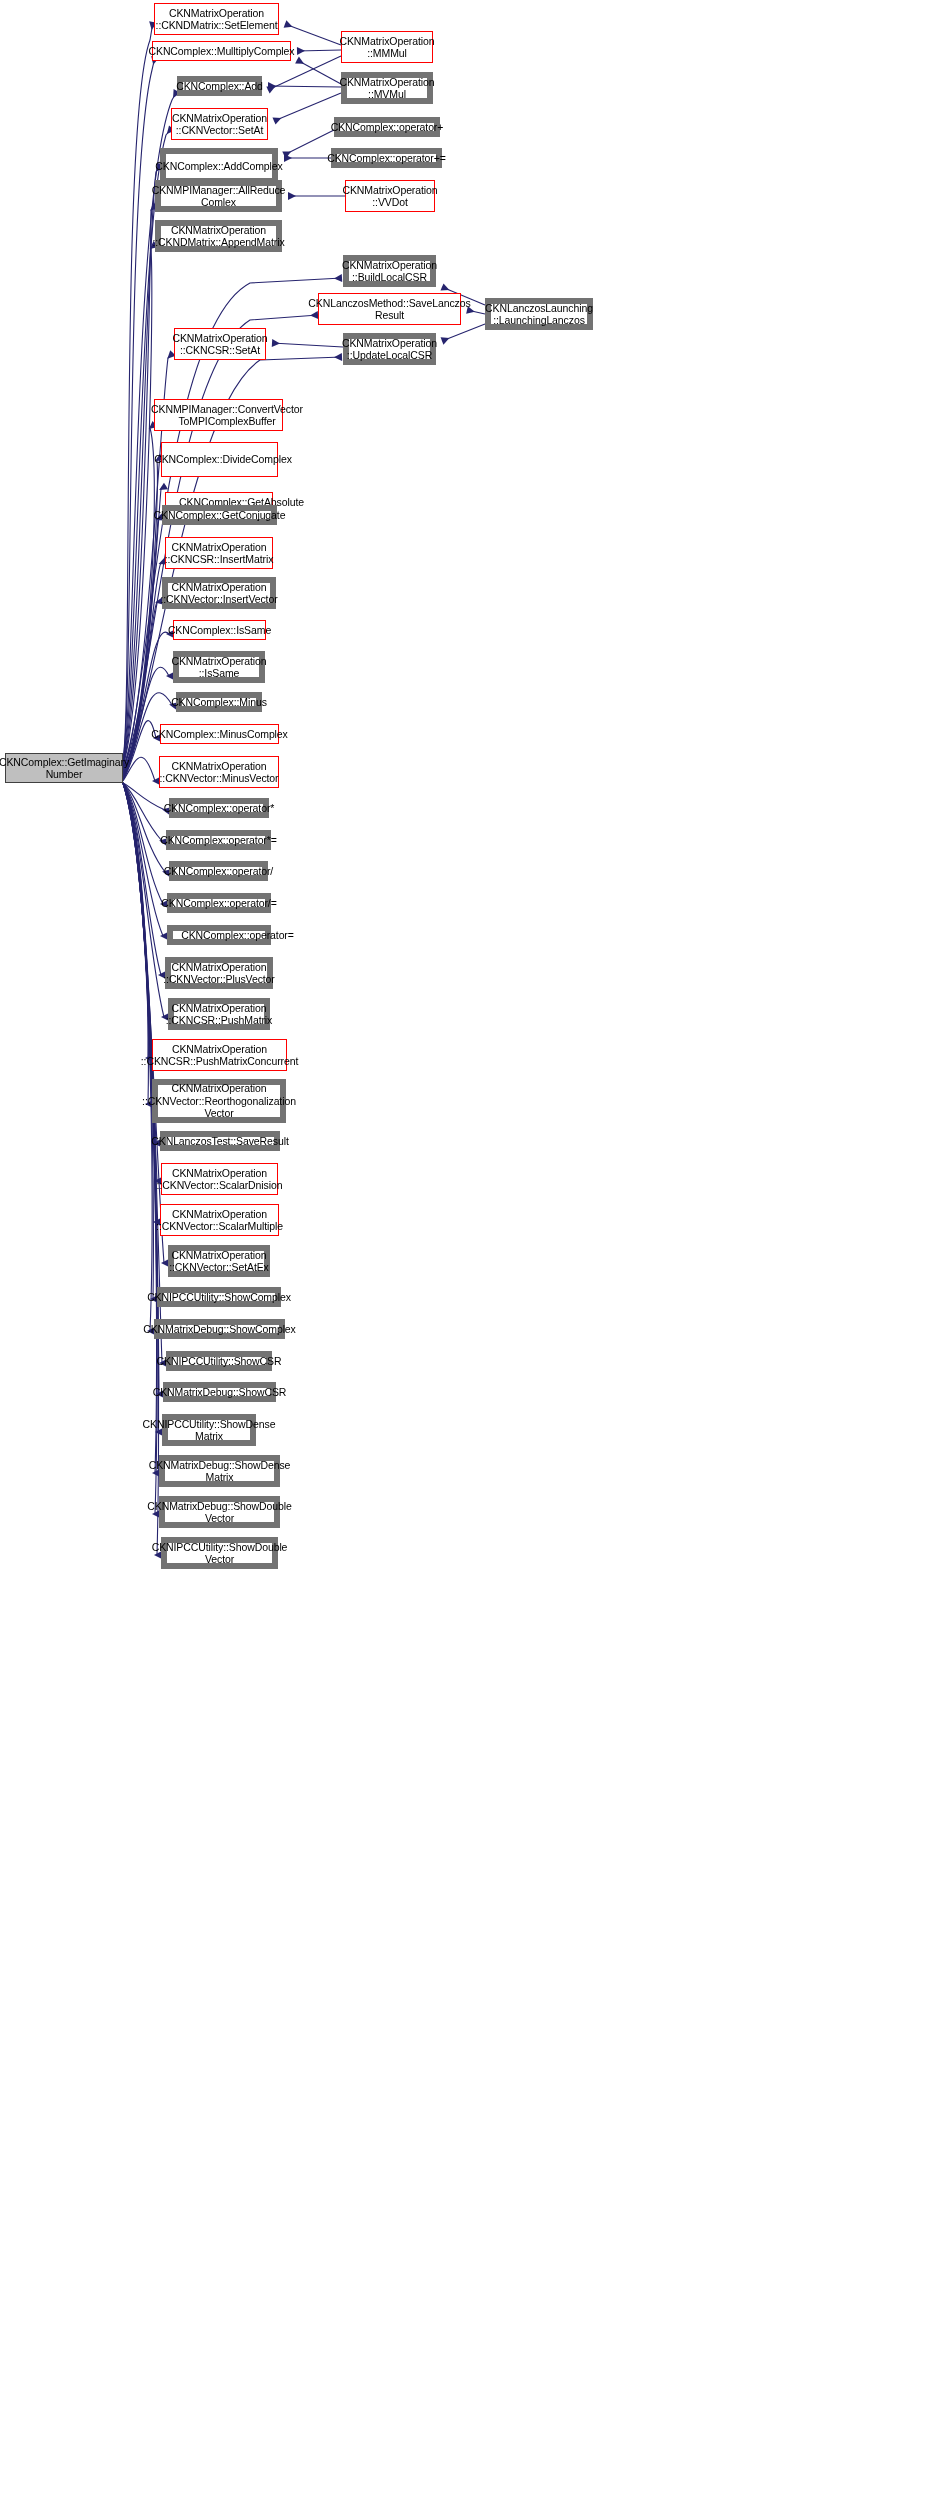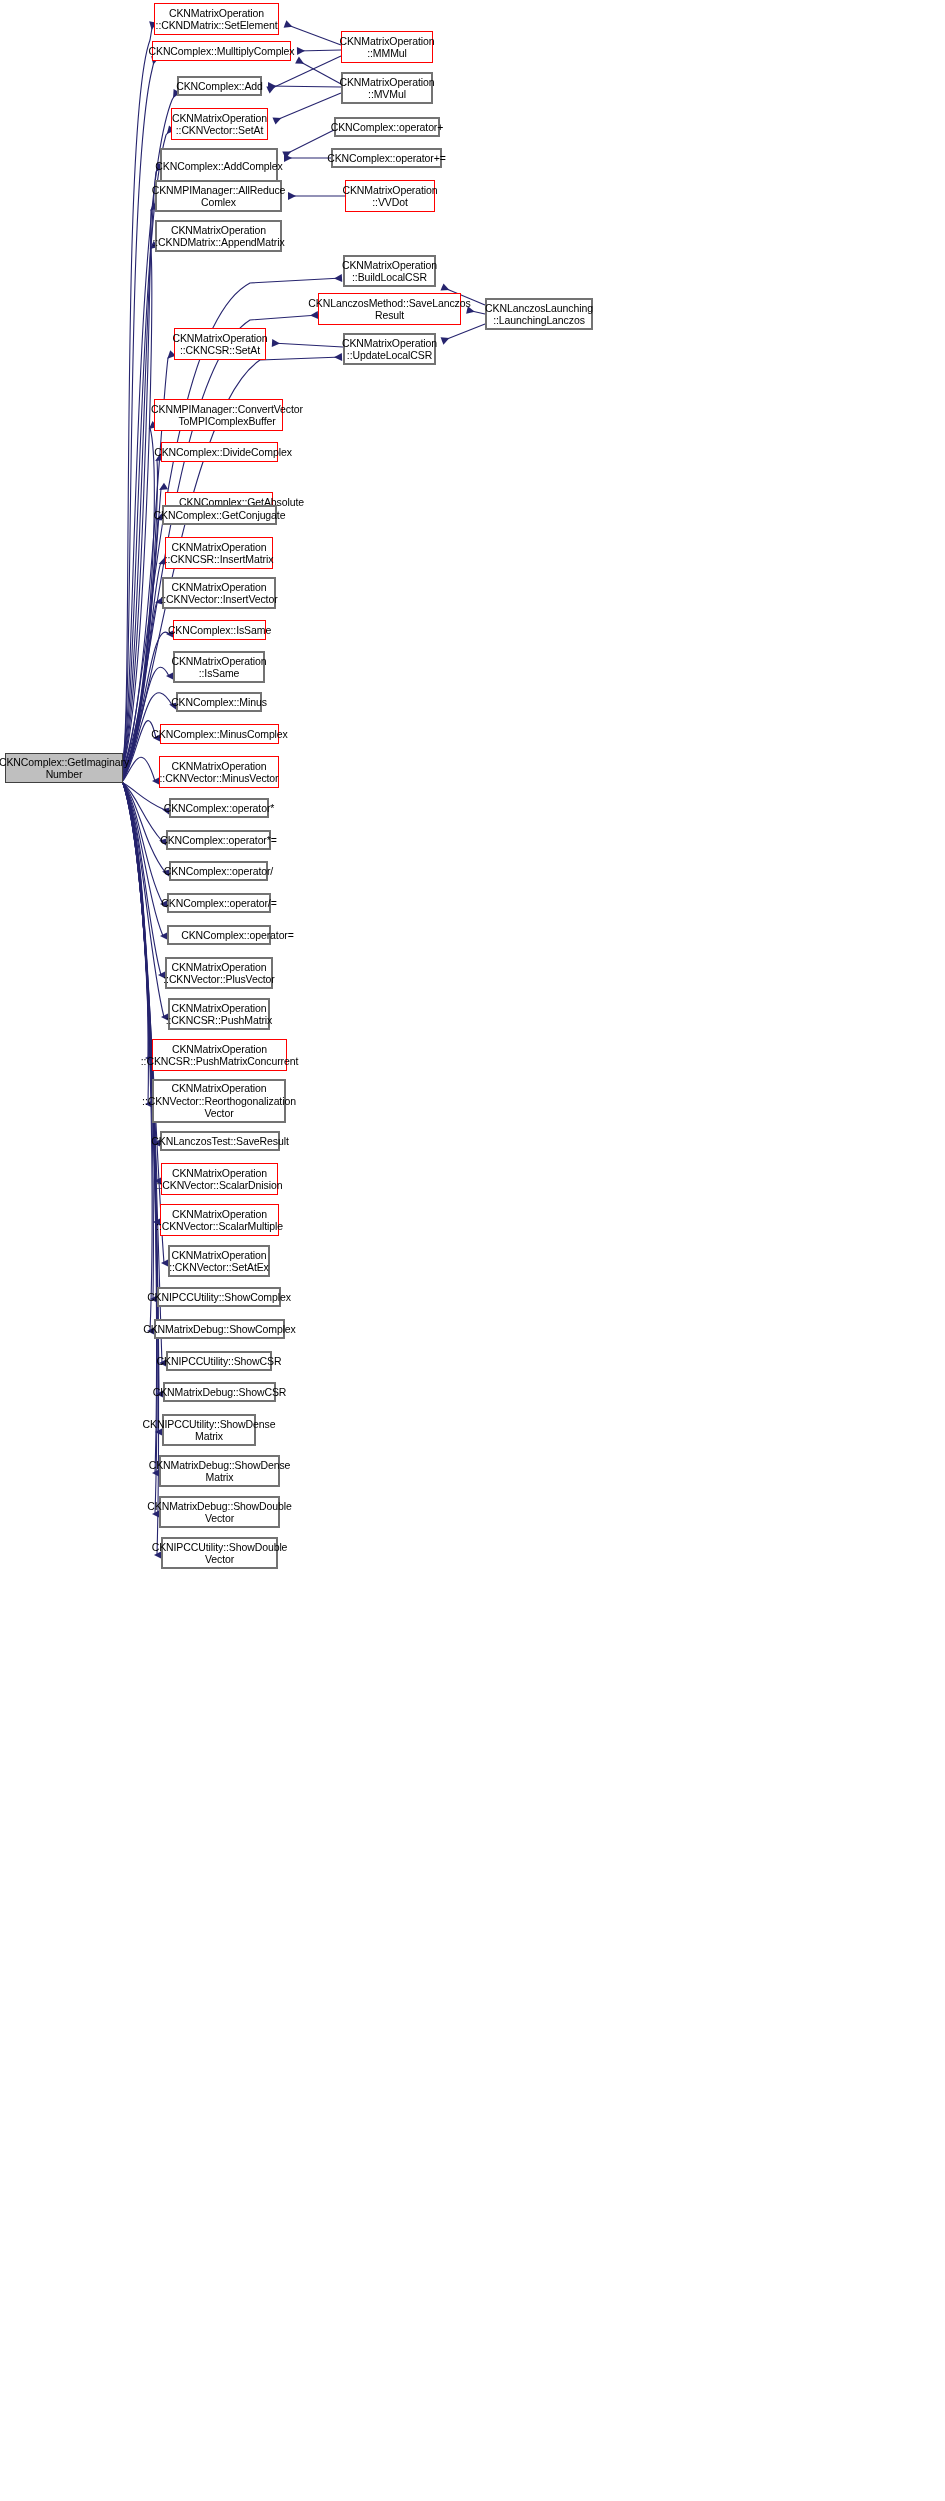--- a/index.html
+++ b/index.html
@@ -17,21 +17,21 @@
     display:flex;align-items:center;justify-content:center;
     text-align:center;
     font-size:10.5px;
     line-height:1.18;
     color:#000000;
     letter-spacing:-0.1px;
     white-space:pre-line;
     padding:1px 3px;
     z-index:5;
   }
-  .node.black{border:2px solid #737373;}
+  .node.black{border:6px solid #737373;}
   .node.red{border:1px solid #ff0000;}
   .node.root{background:#bfbfbf;border:1px solid #404040;}
 </style>
 </head>
 <body>
 
 <div id="graph">
   <svg class="edges" viewBox="0 0 945 2501" preserveAspectRatio="none">
     <defs>
       <marker id="arrowL" markerWidth="9" markerHeight="9" refX="8" refY="4.5" orient="auto" markerUnits="userSpaceOnUse">
@@ -116,21 +116,21 @@
       <div class="node red" style="left: 318px; top: 293px; width: 143px; height: 32px;">CKNLanczosMethod::SaveLanczos
 Result</div>
       <div class="node black" style="left: 485px; top: 298px; width: 108px; height: 32px;">CKNLanczosLaunching
 ::LaunchingLanczos</div>
       <div class="node red" style="left: 174px; top: 328px; width: 92px; height: 32px;">CKNMatrixOperation
 ::CKNCSR::SetAt</div>
       <div class="node black" style="left: 343px; top: 333px; width: 93px; height: 32px;">CKNMatrixOperation
 ::UpdateLocalCSR</div>
       <div class="node red" style="left: 154px; top: 399px; width: 129px; height: 32px; padding-left: 20px;">CKNMPIManager::ConvertVector
 ToMPIComplexBuffer</div>
-      <div class="node red" style="left: 161px; top: 442px; width: 117px; height: 20px; padding-left: 10px;">CKNComplex::DivideComplex</div>
+      <div class="node red" style="left: 161px; top: 442px; width: 117px; height: 35px; padding-left: 10px;">CKNComplex::DivideComplex</div>
       <div class="node red" style="left: 165px; top: 492px; width: 108px; height: 20px; padding-left: 48px;">CKNComplex::GetAbsolute</div>
       <div class="node black" style="left: 162px; top: 505px; width: 115px; height: 20px;">CKNComplex::GetConjugate</div>
       <div class="node red" style="left: 165px; top: 537px; width: 108px; height: 32px;">CKNMatrixOperation
 ::CKNCSR::InsertMatrix</div>
       <div class="node black" style="left: 162px; top: 577px; width: 114px; height: 32px;">CKNMatrixOperation
 ::CKNVector::InsertVector</div>
       <div class="node red" style="left: 173px; top: 620px; width: 93px; height: 20px;">CKNComplex::IsSame</div>
       <div class="node black" style="left: 173px; top: 651px; width: 92px; height: 32px;">CKNMatrixOperation
 ::IsSame</div>
       <div class="node black" style="left: 176px; top: 692px; width: 86px; height: 20px;">CKNComplex::Minus</div>

